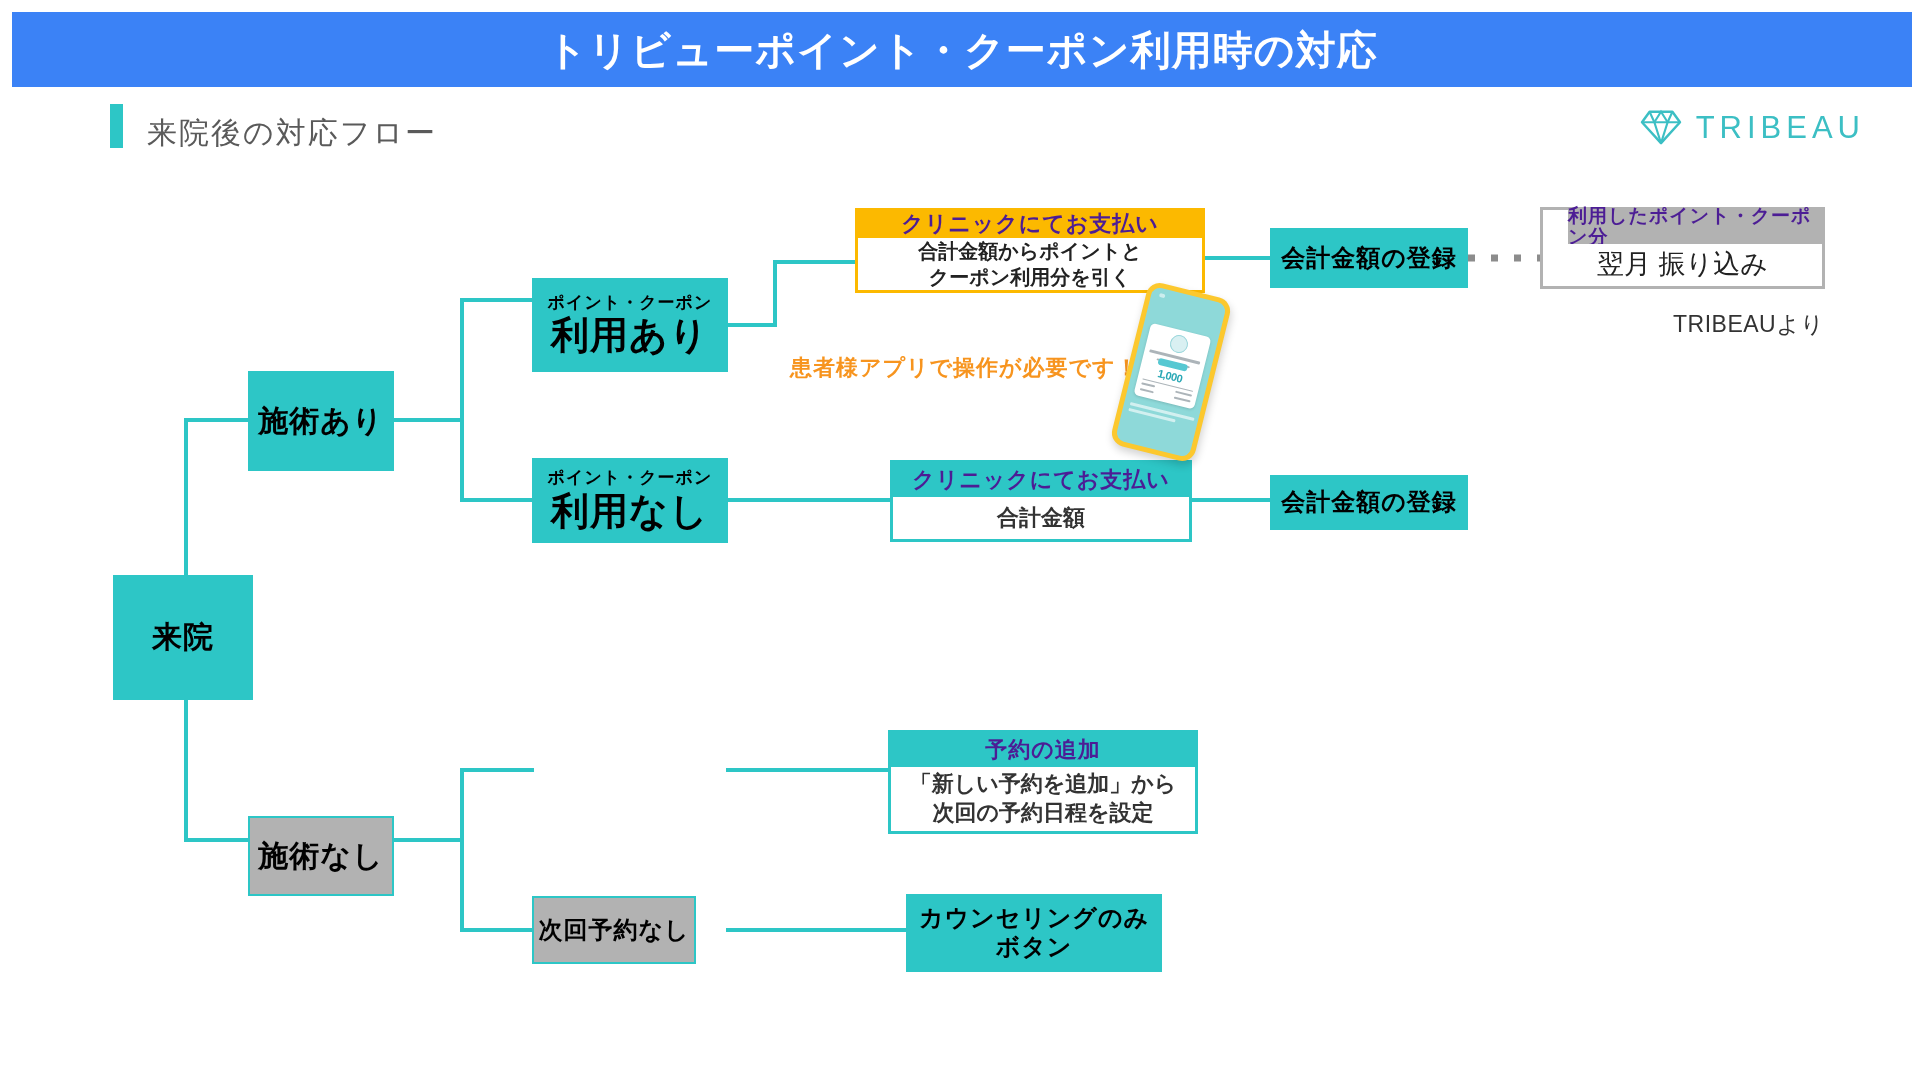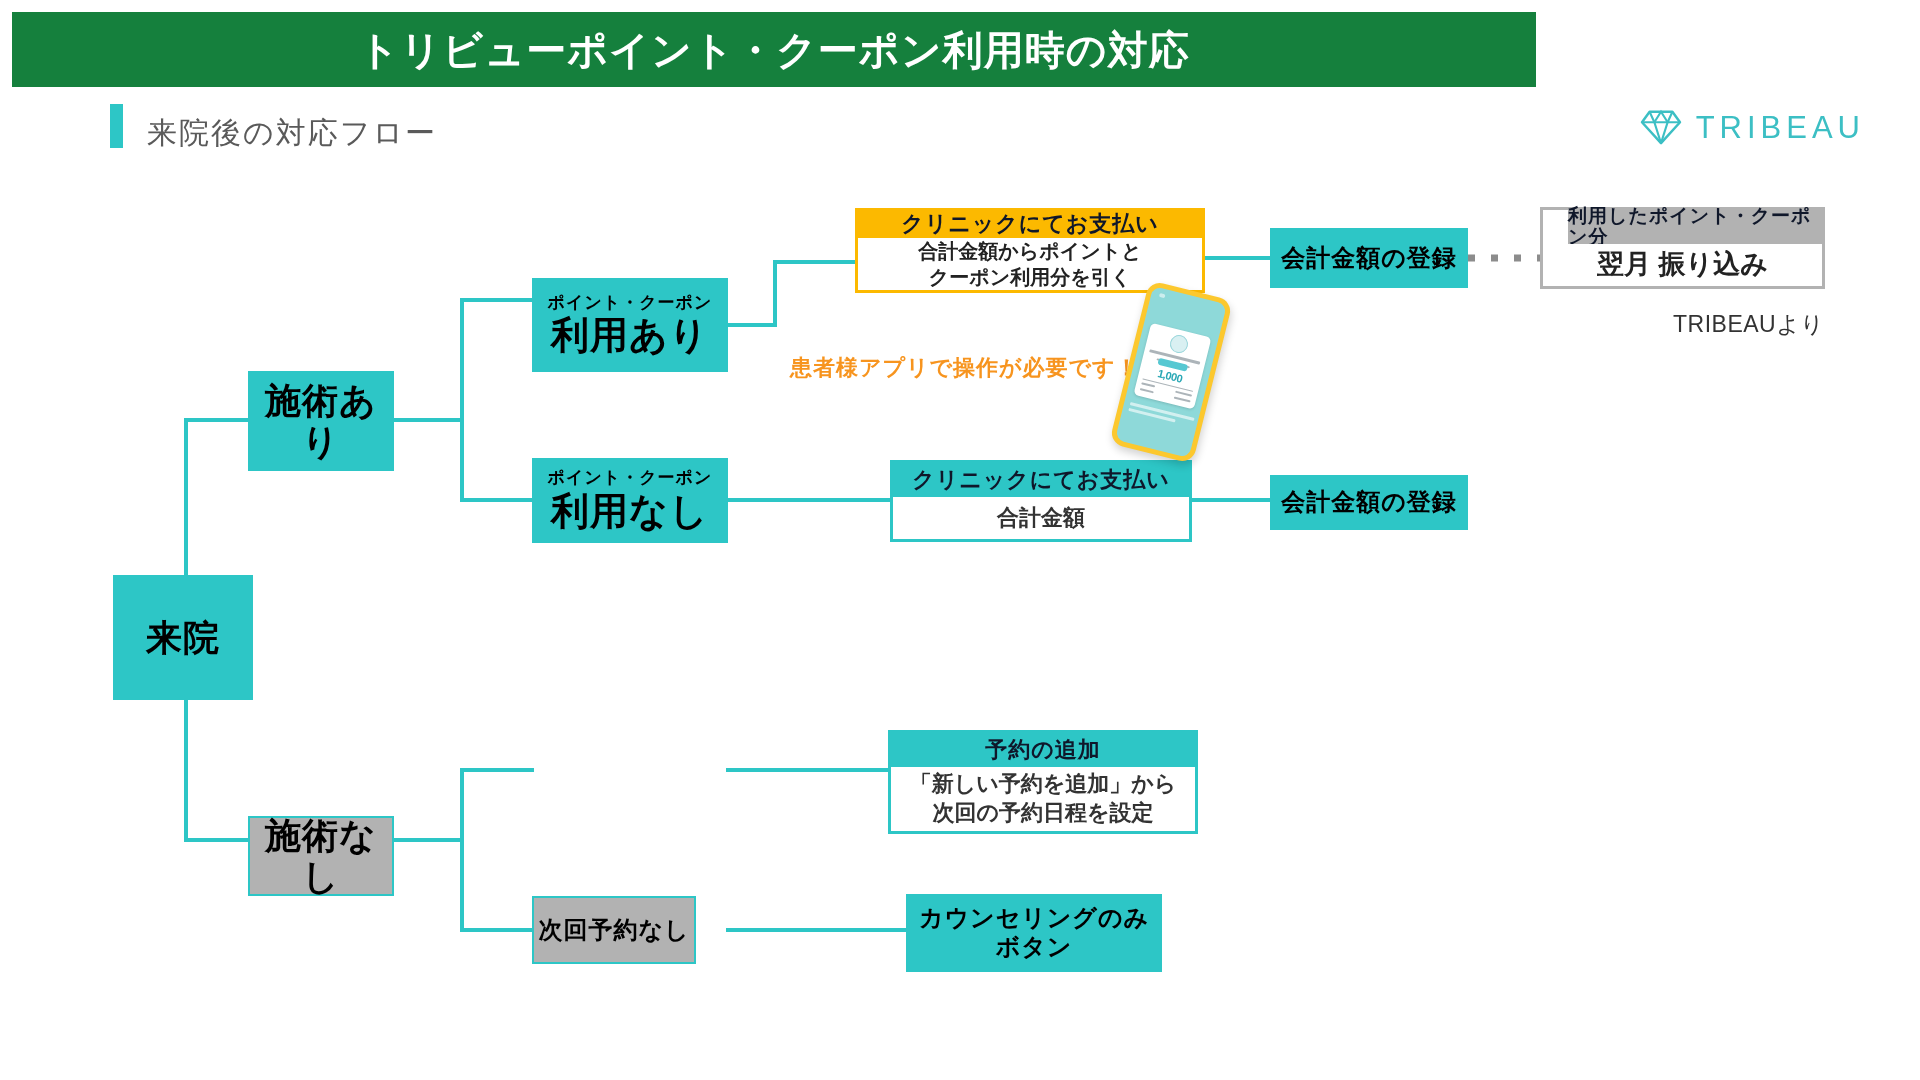--- a/index.html
+++ b/index.html
@@ -19,23 +19,23 @@
     height: 1080px;
     overflow: hidden;
     background: #ffffff;
   }
 
   
   .title-bar {
     position: absolute;
     left: 12px;
     top: 12px;
-    width: 1524px;
+    width: 1900px;
     height: 75px;
-    background: #15803d;
+    background: #3b82f6;
     display: flex;
     align-items: center;
     justify-content: center;
   }
   .title-bar .title-text {
     color: #ffffff;
     font-size: 40px;
     font-weight: bold;
     letter-spacing: 1px;
     line-height: 1;
@@ -120,42 +120,42 @@
     line-height: 1.2;
     margin-bottom: 2px;
   }
   .node .big {
     font-size: 38px;
     font-weight: bold;
     letter-spacing: 1px;
     line-height: 1.1;
   }
   .node .mid {
-    font-size: 36px;
+    font-size: 30px;
     font-weight: bold;
     letter-spacing: 1px;
     line-height: 1.15;
   }
   .node .small {
     font-size: 24px;
     font-weight: bold;
     letter-spacing: 1px;
     line-height: 1.2;
   }
 
   
   .card {
     position: absolute;
     box-sizing: border-box;
     display: flex;
     flex-direction: column;
   }
   .card .card-head {
     box-sizing: border-box;
-    color: #0f172a;
+    color: #4c1d95;
     font-size: 22px;
     font-weight: bold;
     letter-spacing: 1px;
     display: flex;
     align-items: center;
     justify-content: center;
     line-height: 1.1;
   }
   .card .card-body {
     box-sizing: border-box;
@@ -188,21 +188,21 @@
   .card-gray { border: 3px solid #b2b2b2; }
   .card-gray .card-head {
     background: #b2b2b2;
     height: 34px;
     font-size: 19px;
     margin-left: 25px;
   }
   .card-gray .card-body {
     color: #222222;
     font-size: 27px;
-    font-weight: bold;
+    font-weight: normal;
   }
 
   .warn-text {
     position: absolute;
     color: #f7941e;
     font-size: 22px;
     font-weight: bold;
     letter-spacing: 1px;
     white-space: nowrap;
     line-height: 1;

